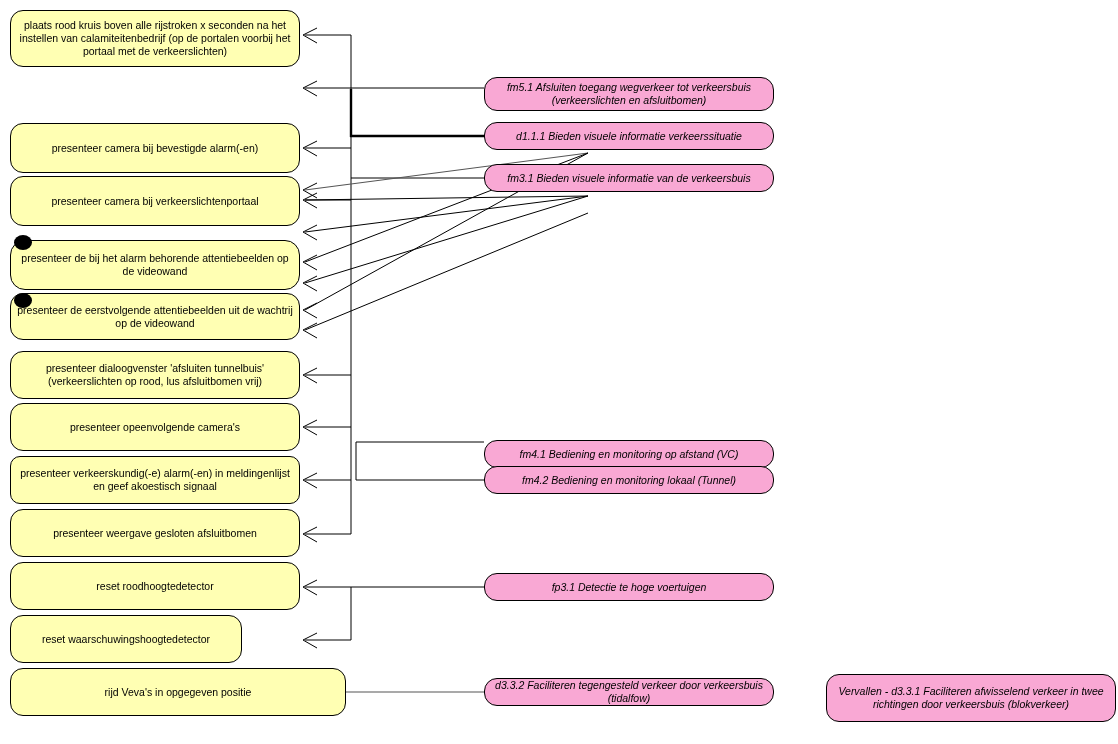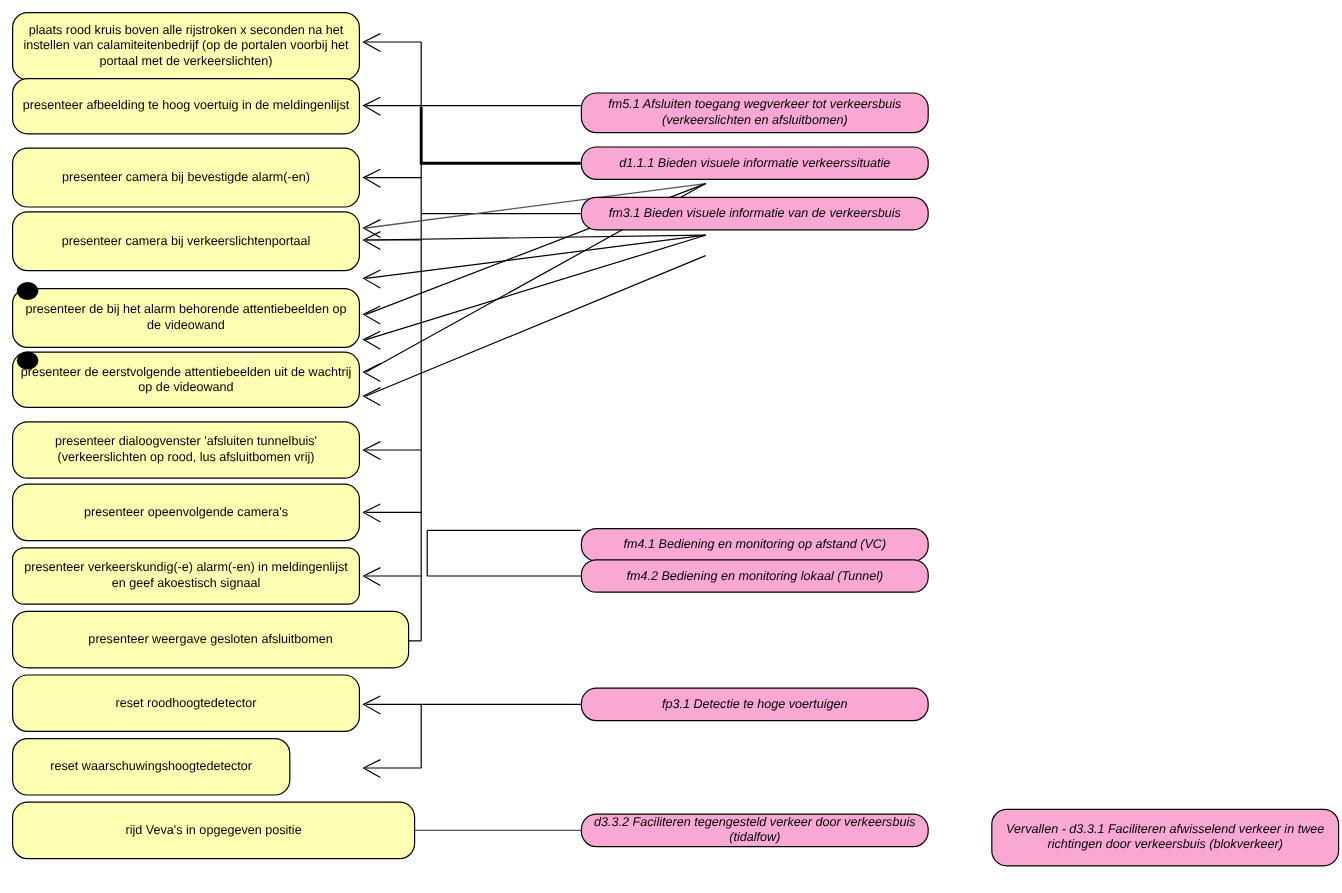--- a/index.html
+++ b/index.html
@@ -111,50 +111,47 @@
     <polyline points="317,580 303,587 317,595"></polyline>
     <polyline points="317,633 303,640 317,648"></polyline>
     <polyline points="317,685 303,692 317,700"></polyline>
 
     <line x1="351" y1="427" x2="305" y2="427"></line>
   </svg>
 
   <div class="node yellow" style="left:10px;top:10px;width:290px;height:57px;">
     <span class="label">plaats rood kruis boven alle rijstroken x seconden na het instellen van calamiteitenbedrijf (op de portalen voorbij het portaal met de verkeerslichten)</span>
   </div>
-  <div class="node yellow" style="left:10px;top:65px;width:290px;height:47px;">
-    <span class="label">presenteer afbeelding te hoog voertuig in de meldingenlijst</span>
-  </div>
   <div class="node yellow" style="left:10px;top:123px;width:290px;height:50px;">
     <span class="label">presenteer camera bij bevestigde alarm(-en)</span>
   </div>
   <div class="node yellow" style="left:10px;top:176px;width:290px;height:50px;">
     <span class="label">presenteer camera bij verkeerslichtenportaal</span>
   </div>
 
-  <div class="node yellow" style="left:10px;top:240px;width:290px;height:50px;">
+  <div class="node yellow" style="left:10px;top:240px;width:290px;height:50px;border-radius:15px;">
     <span class="label">presenteer de bij het alarm behorende attentiebeelden op de videowand</span>
   </div>
   <div class="initmark" style="left:14px;top:235px;"></div>
 
   <div class="node yellow" style="left:10px;top:293px;width:290px;height:47px;">
     <span class="label">presenteer de eerstvolgende attentiebeelden uit de wachtrij op de videowand</span>
   </div>
   <div class="initmark" style="left:14px;top:293px;"></div>
 
   <div class="node yellow" style="left:10px;top:351px;width:290px;height:48px;">
     <span class="label">presenteer dialoogvenster 'afsluiten tunnelbuis' (verkeerslichten op rood, lus afsluitbomen vrij)</span>
   </div>
   <div class="node yellow" style="left:10px;top:403px;width:290px;height:48px;">
     <span class="label">presenteer opeenvolgende camera's</span>
   </div>
   <div class="node yellow" style="left:10px;top:456px;width:290px;height:48px;border-radius:10px;">
     <span class="label">presenteer verkeerskundig(-e) alarm(-en) in meldingenlijst en geef akoestisch signaal</span>
   </div>
-  <div class="node yellow" style="left:10px;top:509px;width:331px;height:48px;">
+  <div class="node yellow" style="left:10px;top:509px;width:290px;height:48px;">
     <span class="label">presenteer weergave gesloten afsluitbomen</span>
   </div>
   <div class="node yellow" style="left:10px;top:562px;width:290px;height:48px;">
     <span class="label">reset roodhoogtedetector</span>
   </div>
   <div class="node yellow" style="left:10px;top:615px;width:232px;height:48px;">
     <span class="label">reset waarschuwingshoogtedetector</span>
   </div>
   <div class="node yellow" style="left:10px;top:668px;width:336px;height:48px;">
     <span class="label">rijd Veva's in opgegeven positie</span>

